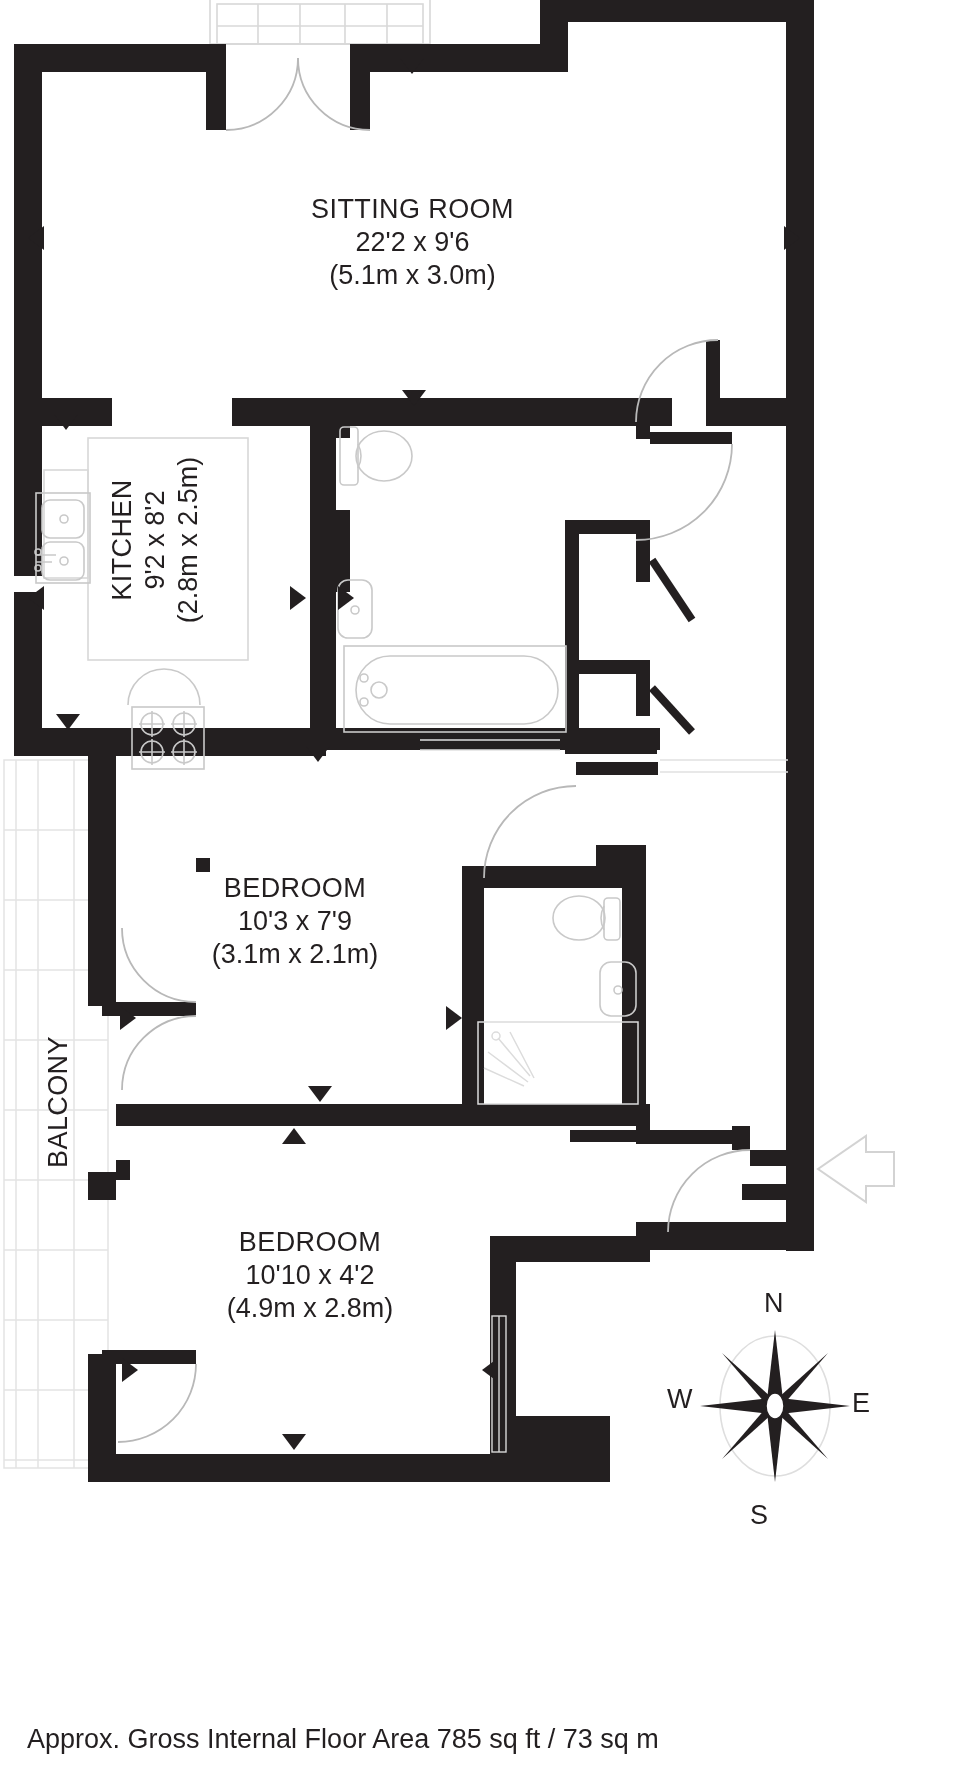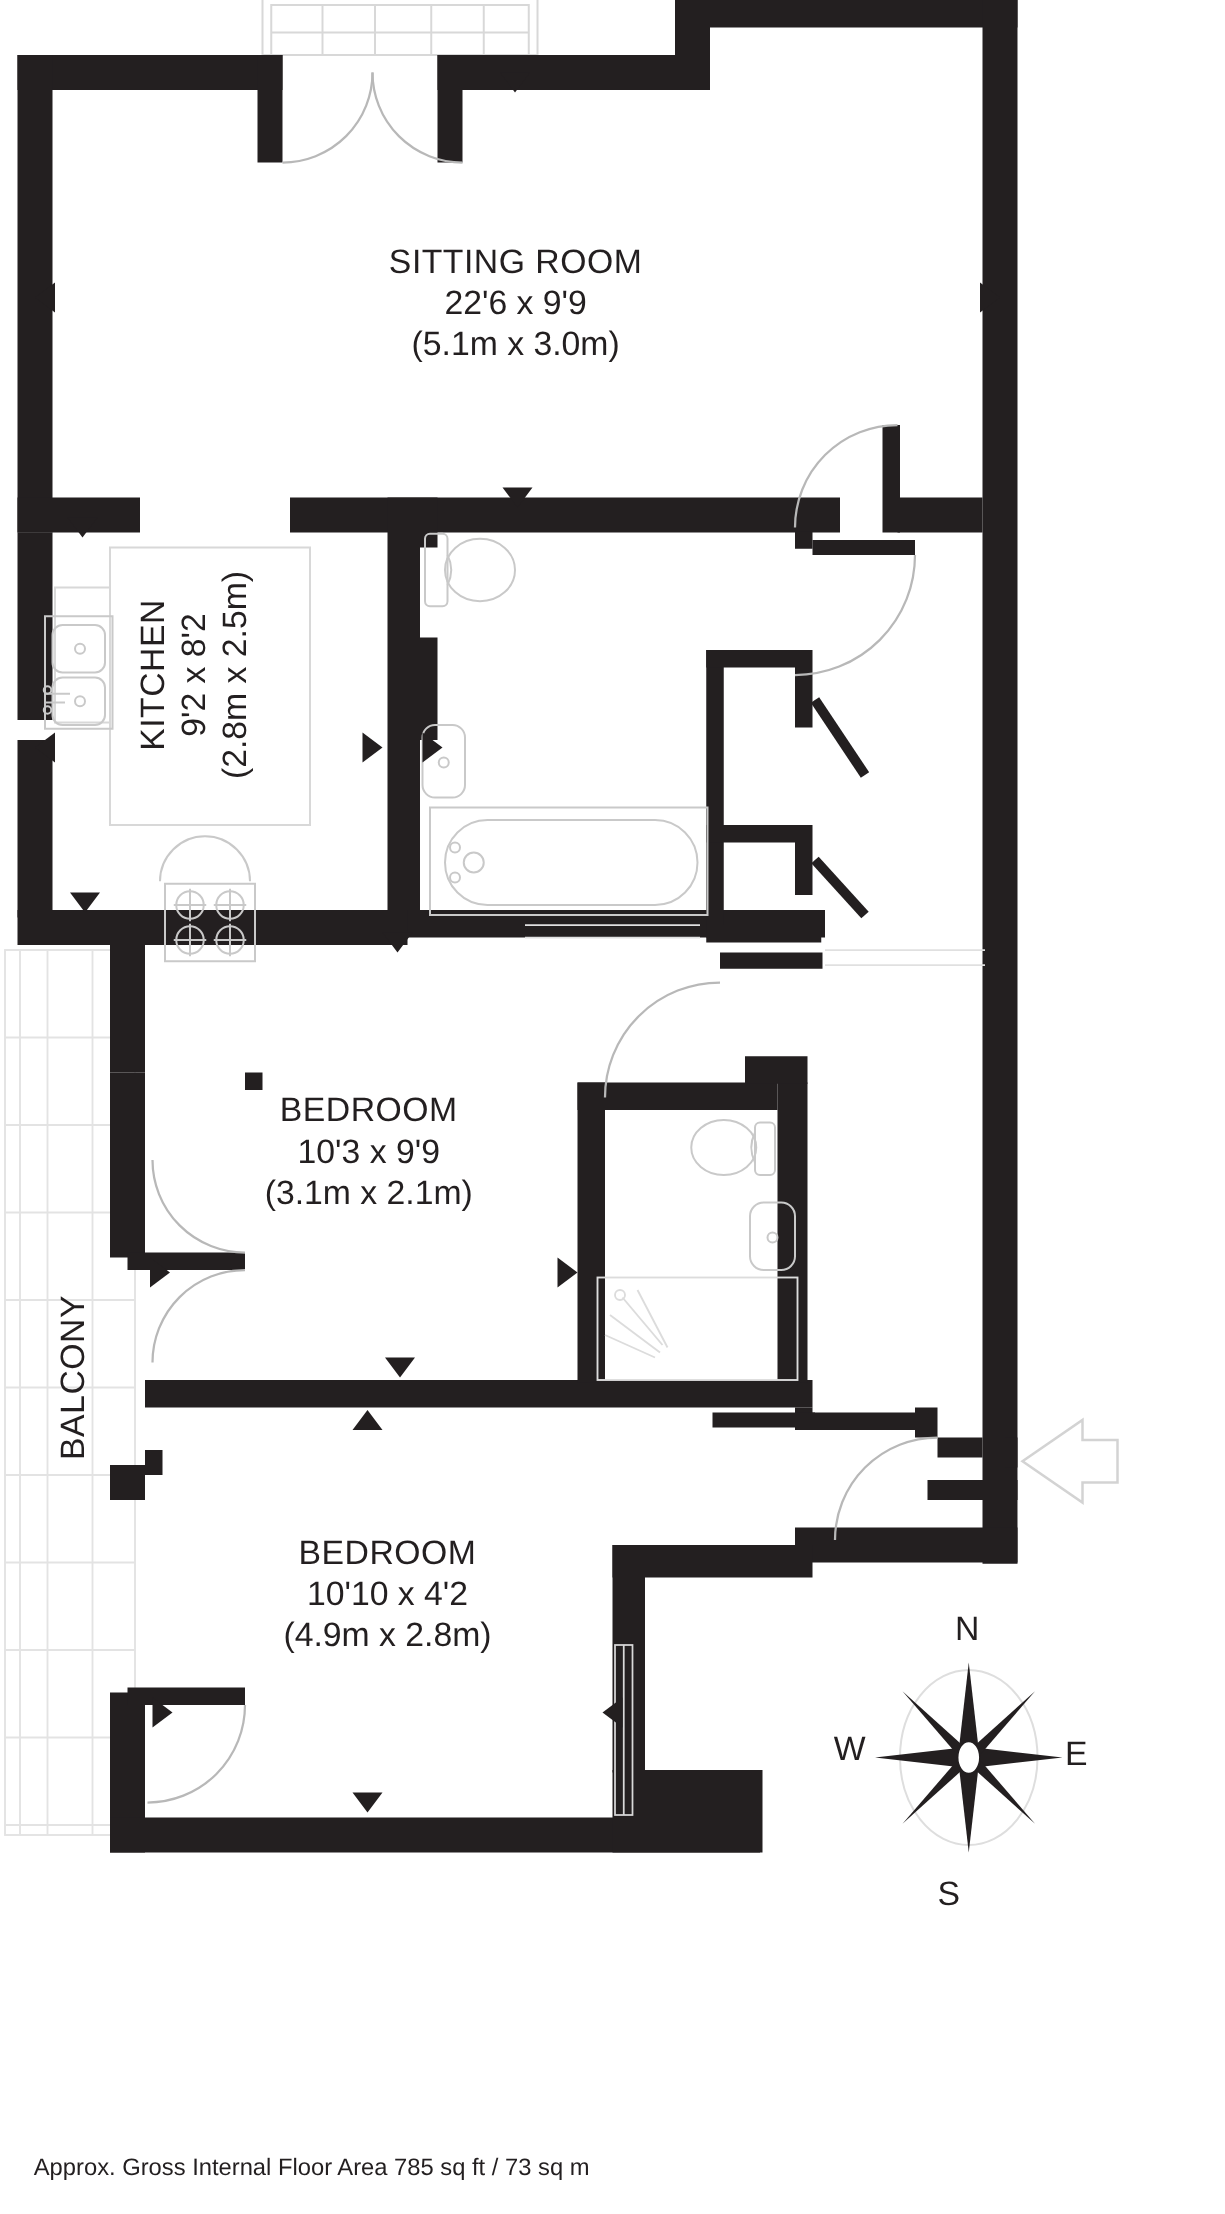--- a/index.html
+++ b/index.html
@@ -25,21 +25,21 @@
     text-align: center;
   }
   .room-name { font-size: 27px; letter-spacing: 0.4px; }
   .room-dim  { font-size: 27px; }
   .rot90 { transform-origin: 0 0; transform: rotate(-90deg); }
   .compass-label { font-size: 27px; color: #231f20; position: absolute; }
   .footer-text {
     position: absolute;
     left: 27px;
     top: 1724px;
-    font-size: 19px;
+    font-size: 27px;
     color: #231f20;
     white-space: nowrap;
   }
   .vstack { display: flex; flex-direction: column; align-items: center; }
 </style>
 </head>
 <body>
 
 <div id="plan-root">
 
@@ -297,33 +297,33 @@
         <polygon points="722,1459 772,1414 776,1404 766,1408"></polygon>
         <polygon points="828,1459 778,1414 774,1404 784,1408"></polygon>
       </g>
       <ellipse cx="775" cy="1406" rx="9" ry="13" fill="#ffffff" stroke="#231f20" stroke-width="1.5"></ellipse>
     </g>
 
   </svg>
 
   <div class="label vstack" style="left:240px; top:193px; width:345px;">
     <div class="room-name">SITTING ROOM</div>
-    <div class="room-dim">22'6 x 9'9</div>
+    <div class="room-dim">22'2 x 9'6</div>
     <div class="room-dim">(5.1m x 3.0m)</div>
   </div>
 
   <div class="label vstack rot90" style="left:106px; top:660px; width:240px;">
     <div class="room-name">KITCHEN</div>
     <div class="room-dim">9'2 x 8'2</div>
     <div class="room-dim">(2.8m x 2.5m)</div>
   </div>
 
   <div class="label vstack" style="left:130px; top:872px; width:330px;">
     <div class="room-name">BEDROOM</div>
-    <div class="room-dim">10'3 x 9'9</div>
+    <div class="room-dim">10'3 x 7'9</div>
     <div class="room-dim">(3.1m x 2.1m)</div>
   </div>
 
   <div class="label vstack" style="left:140px; top:1226px; width:340px;">
     <div class="room-name">BEDROOM</div>
     <div class="room-dim">10'10 x 4'2</div>
     <div class="room-dim">(4.9m x 2.8m)</div>
   </div>
 
   <div class="label rot90 room-name" style="left:42px; top:1212px; width:220px;">BALCONY</div>

